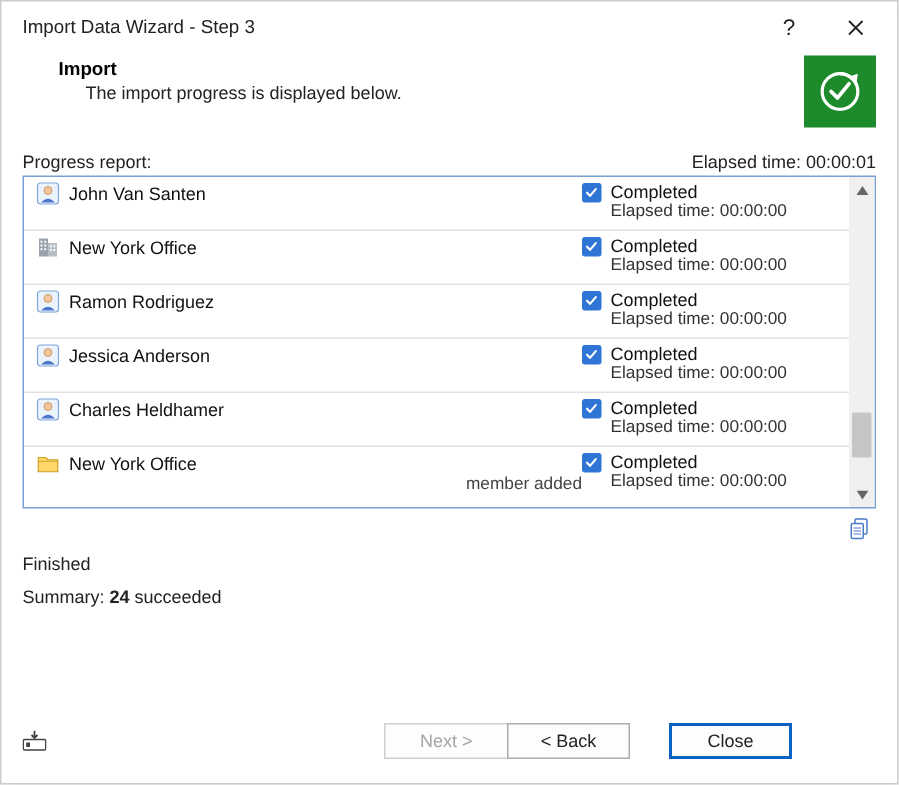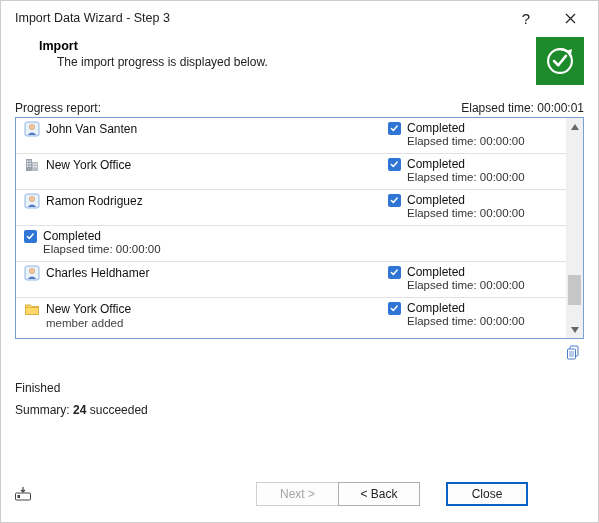--- a/index.html
+++ b/index.html
@@ -34,38 +34,38 @@
 
   .listbox {
     border: 1px solid #7a9fd4; height: 222px; position: relative; background: #fff;
     display: flex;
   }
   .list-inner { flex: 1; overflow: hidden; }
   .row { display: flex; align-items: flex-start; border-bottom: 1px solid #e1e1e1; padding: 3px 8px 3px 8px; min-height: 36px; }
   .row:last-of-type { border-bottom: none; }
   .left { flex: 1; display: flex; flex-direction: column; }
   .name-line { display: flex; align-items: center; gap: 6px; }
-  .sub { font-size: 11.5px; color: #444; margin-left: 22px; }
+  .sub { font-size: 11.5px; color: #444; margin-left: 22px; text-align: right; }
   .ic { width: 16px; height: 16px; flex: none; }
   .nm { font-size: 12px; color: #111; }
   .rcol { width: 170px; display: flex; flex-direction: column; align-items: flex-start; }
   .status-line { display: flex; align-items: center; gap: 6px; }
   .tick { width: 13px; height: 13px; background: #2e75d6; border-radius: 2px; display: flex; align-items: center; justify-content: center; }
   .tick svg { width: 9px; height: 9px; }
   .st-text { font-size: 12px; color: #111; }
   .st-elapsed { font-size: 11.5px; color: #333; margin-left: 19px; }
 
   .scrollbar { width: 17px; background: #f0f0f0; display: flex; flex-direction: column; }
   .sb-btn { height: 17px; display: flex; align-items: center; justify-content: center; }
   .sb-track { flex: 1; position: relative; }
   .sb-thumb { position: absolute; left: 2px; right: 2px; background: #c6c6c6; border-radius: 1px; }
 
   .copy-ic { align-self: flex-end; margin: 6px 2px 0 0; width: 16px; height: 16px; }
 
-  .finished { font-size: 12px; color: #222; margin-top: 20px; }
+  .finished { font-size: 12px; color: #222; margin-top: 8px; }
   .summary { font-size: 12px; color: #222; margin-top: 8px; }
   .summary b { font-weight: 700; margin-top: 23px; }
 
   .footer {
     height: 56px; display: flex; align-items: center; padding: 0 14px; gap: 8px;
   }
   .foot-ic { width: 16px; height: 14px; margin-right: auto; }
   .btn {
     min-width: 82px; height: 24px; background: #fdfdfd; border: 1px solid #adadad;
     font-size: 12px; color: #222; display: flex; align-items: center; justify-content: center;
@@ -190,20 +190,30 @@
                   <svg viewBox="0 0 10 10">
                     <path d="M1.5 5 l2.2 2.3 l4.3 -5" fill="none" stroke="#fff" stroke-width="1.6" stroke-linecap="round" stroke-linejoin="round"></path>
                   </svg>
                 </span>
                 <span class="st-text">Completed</span>
               </div>
               <div class="st-elapsed">Elapsed time: 00:00:00</div>
             </div>
           </div>
           <div class="row">
+            <div class="left">
+              <div class="name-line">
+                <span class="ic"><svg viewBox="0 0 16 16">
+                    <rect x="1" y="1" width="14" height="14" rx="2" fill="#eaf2fc" stroke="#7aa5da" stroke-width="0.8"></rect>
+                    <circle cx="8" cy="6" r="2.6" fill="#f3c79a" stroke="#c8925b" stroke-width="0.6"></circle>
+                    <path d="M3.5 14 q4.5 -5 9 0 z" fill="#4f77c9"></path>
+                  </svg></span>
+                <span class="nm">Jessica Anderson</span>
+              </div>
+            </div>
             <div class="rcol">
               <div class="status-line">
                 <span class="tick">
                   <svg viewBox="0 0 10 10">
                     <path d="M1.5 5 l2.2 2.3 l4.3 -5" fill="none" stroke="#fff" stroke-width="1.6" stroke-linecap="round" stroke-linejoin="round"></path>
                   </svg>
                 </span>
                 <span class="st-text">Completed</span>
               </div>
               <div class="st-elapsed">Elapsed time: 00:00:00</div>

